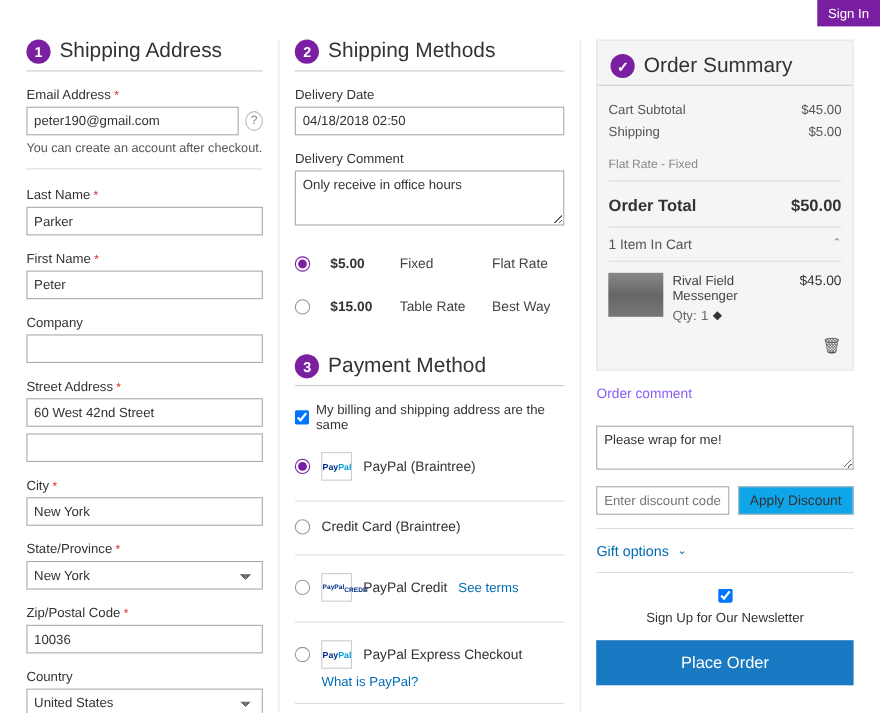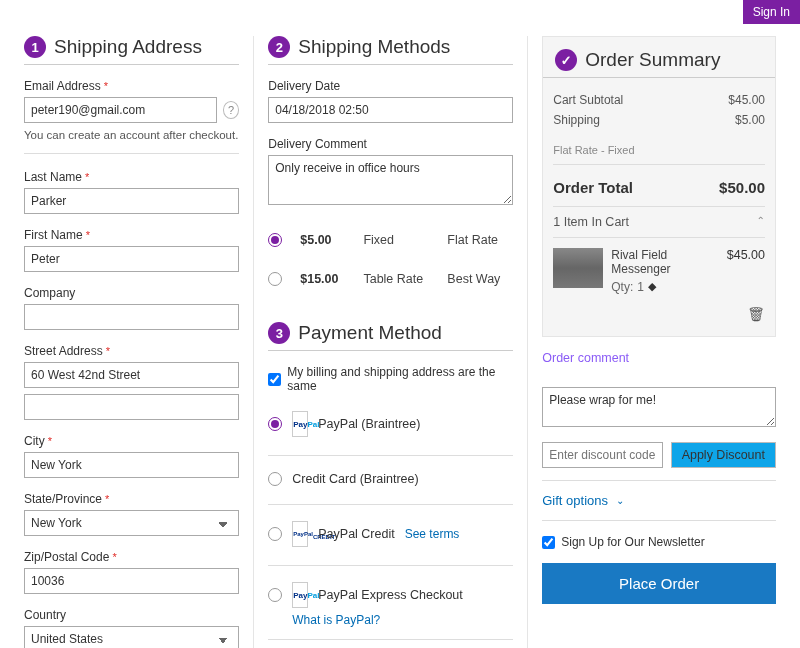--- a/index.html
+++ b/index.html
@@ -43,21 +43,21 @@
 .trash { color: #555; font-size: 14px; cursor: pointer; }
 .ship-row { display: flex; align-items: center; gap: 18px; padding: 10px 0; font-size: 12.5px; border-top: 1px solid transparent; }
 .ship-row + .ship-row { margin-top: 4px; }
 .radio { appearance: none; width: 14px; height: 14px; border-radius: 50%; border: 1px solid #999; display: inline-block; position: relative; cursor: pointer; flex-shrink: 0; }
 .radio:checked { border-color: #7b1fa2; }
 .radio:checked::after { content: ""; position: absolute; inset: 2px; border-radius: 50%; background: #7b1fa2; }
 .ship-price { font-weight: 600; width: 48px; }
 .ship-col { width: 70px; color: #444; }
 .pay-divider { border-top: 1px solid #ddd; margin: 12px 0 10px; }
 .pay-row { display: flex; align-items: center; gap: 10px; padding: 6px 0; font-size: 12.5px; }
-.pay-logo { width: 16px; height: 26px; border: 1px solid #ccc; display: flex; align-items: center; justify-content: space-between; font-size: 8px; color: #003087; font-weight: bold; background: #fff; }
+.pay-logo { width: 28px; height: 26px; border: 1px solid #ccc; display: flex; align-items: center; justify-content: space-between; font-size: 8px; color: #003087; font-weight: bold; background: #fff; }
 .pay-logo .pp-p { color:#003087; } .pay-logo .pp-p2 { color:#009cde; }
 .checkbox-row { display: flex; align-items: center; gap: 6px; font-size: 12px; color: #333; margin: 10px 0 12px; }
 .link { color: #006bb4; cursor: pointer; font-size: 12px; }
 .sublabel { font-size: 12.5px; color: #8b5cf6; margin-bottom: 22px; }
 .discount-row { display: flex; gap: 8px; margin: 12px 0; }
 .discount-row .input { flex: 1; }
 .btn-secondary { background: #0ea5e9; border: 1px solid #bbb; padding: 5px 10px; font-size: 12.5px; cursor: pointer; color: #333; }
 .gift-row { display: flex; align-items: center; gap: 8px; color: #006bb4; font-size: 13px; padding: 12px 0; border-bottom: 1px solid #ddd; border-top: 1px solid #ddd; cursor: pointer; }
 .place-order { width: 100%; background: #1979c3; color: #fff; border: none; padding: 12px; font-size: 15px; font-weight: 500; cursor: pointer; margin-top: 14px; }
 .mt6 { margin-top: 6px; }
@@ -255,21 +255,21 @@
     <div class="discount-row">
       <input class="input" placeholder="Enter discount code" style="">
       <button class="btn-secondary">Apply Discount</button>
     </div>
 
     <div class="gift-row">
       <span>Gift options</span>
       <span class="chev" style="color:#006bb4;">⌄</span>
     </div>
 
-    <div class="checkbox-row" style="margin:14px 0 0;">
+    <div class="checkbox-row" style="margin:14px 0 0;flex-direction:column;">
       <input type="checkbox" checked="" style="">
       <span>Sign Up for Our Newsletter</span>
     </div>
 
     <button class="place-order">Place Order</button>
   </div>
 
 </div>
 
 </body></html>

